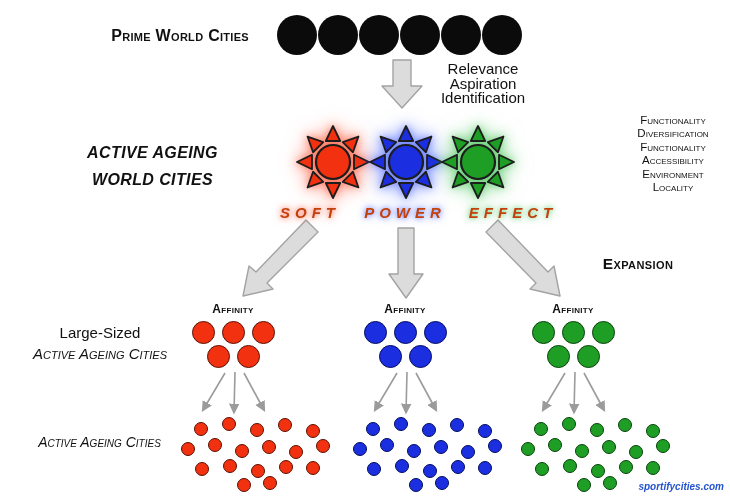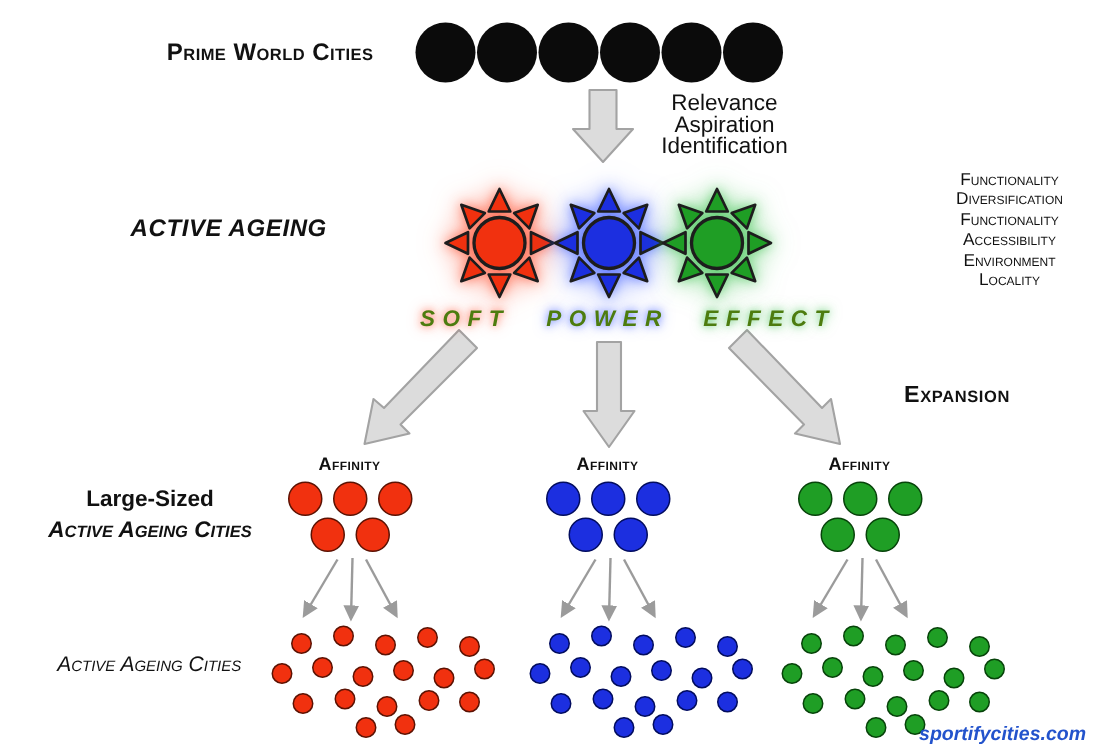--- a/index.html
+++ b/index.html
@@ -17,41 +17,41 @@
   .prime-dots{left:277px;top:15px;display:flex;gap:1px;}
   .pdot{width:40px;height:40px;border-radius:50%;background:#0b0b0b;}
 
   .transition-labels{left:433px;top:62px;width:100px;font-size:15px;line-height:14.5px;}
 
   
   .main-title{left:25px;top:140px;width:255px;font-size:16px;font-weight:bold;
     font-style:italic;line-height:26.5px;letter-spacing:.4px;}
   .sun{width:80px;height:80px;}
   .spe-word{top:204px;font-size:15px;font-weight:bold;font-style:italic;
-    letter-spacing:5px;color:#4d7c0f;}
+    letter-spacing:5px;color:#c2410c;}
   .word-soft{left:258px;width:104px;}
   .word-power{left:353px;width:104px;}
   .word-effect{left:458px;width:110px;}
 
   .stage{font-size:15.5px;font-weight:bold;letter-spacing:.4px;}
   .formation-label{left:523px;top:150px;width:100px;}
   .expansion-label{left:588px;top:255px;width:100px;}
   .factors{left:620px;top:114px;width:106px;font-size:11.5px;line-height:13.4px;}
 
   
   .affinity{top:302px;width:90px;font-size:12px;font-weight:bold;letter-spacing:.3px;}
   .cdot{position:absolute;border-radius:50%;box-sizing:border-box;}
 
-  .group-label-large{left:10px;top:322px;width:180px;font-size:15px;line-height:21px;font-weight:bold;}
+  .group-label-large{left:10px;top:322px;width:180px;font-size:15px;line-height:21px;font-weight:normal;}
   .group-label-mid{left:12px;top:433px;width:175px;font-size:13px;line-height:19px;}
   .ital-caps{font-style:italic;font-variant:small-caps;}
   .group-label-mid .ital-caps{font-size:14px;}
 
   .watermark{left:610px;top:481px;width:114px;text-align:right;
-    font-size:13px;font-weight:bold;font-style:italic;}
+    font-size:10px;font-weight:bold;font-style:italic;}
 
   svg.overlay{position:absolute;left:0;top:0;pointer-events:none;}
 </style>
 </head>
 <body>
 
 <div id="canvas">
 
   <svg class="overlay" width="730" height="502" viewBox="0 0 730 502">
     <defs>
@@ -89,20 +89,21 @@
     </div>
 
   <div class="abs transition-labels ctr">
     <div>Relevance</div>
     <div>Aspiration</div>
     <div>Identification</div>
   </div>
 
   <div class="abs main-title ctr">
     <div>ACTIVE AGEING</div>
+    <div>WORLD CITIES</div>
   </div>
 
   <div id="sun-row">
       <div class="abs sun" style="left: 293px; top: 122px; filter: drop-shadow(rgba(255, 62, 28, 0.55) 0px 0px 4px) drop-shadow(rgba(255, 62, 28, 0.55) 0px 0px 9px);"><svg width="80" height="80" viewBox="-40 -40 80 80">
     <g fill="#f1310f" stroke="#1d1d1d" stroke-width="1.8" stroke-linejoin="round">
             <polygon points="21,-7.2 36,0 21,7.2" transform="rotate(0)"></polygon>
             <polygon points="21,-7.2 36,0 21,7.2" transform="rotate(45)"></polygon>
             <polygon points="21,-7.2 36,0 21,7.2" transform="rotate(90)"></polygon>
             <polygon points="21,-7.2 36,0 21,7.2" transform="rotate(135)"></polygon>
             <polygon points="21,-7.2 36,0 21,7.2" transform="rotate(180)"></polygon>

